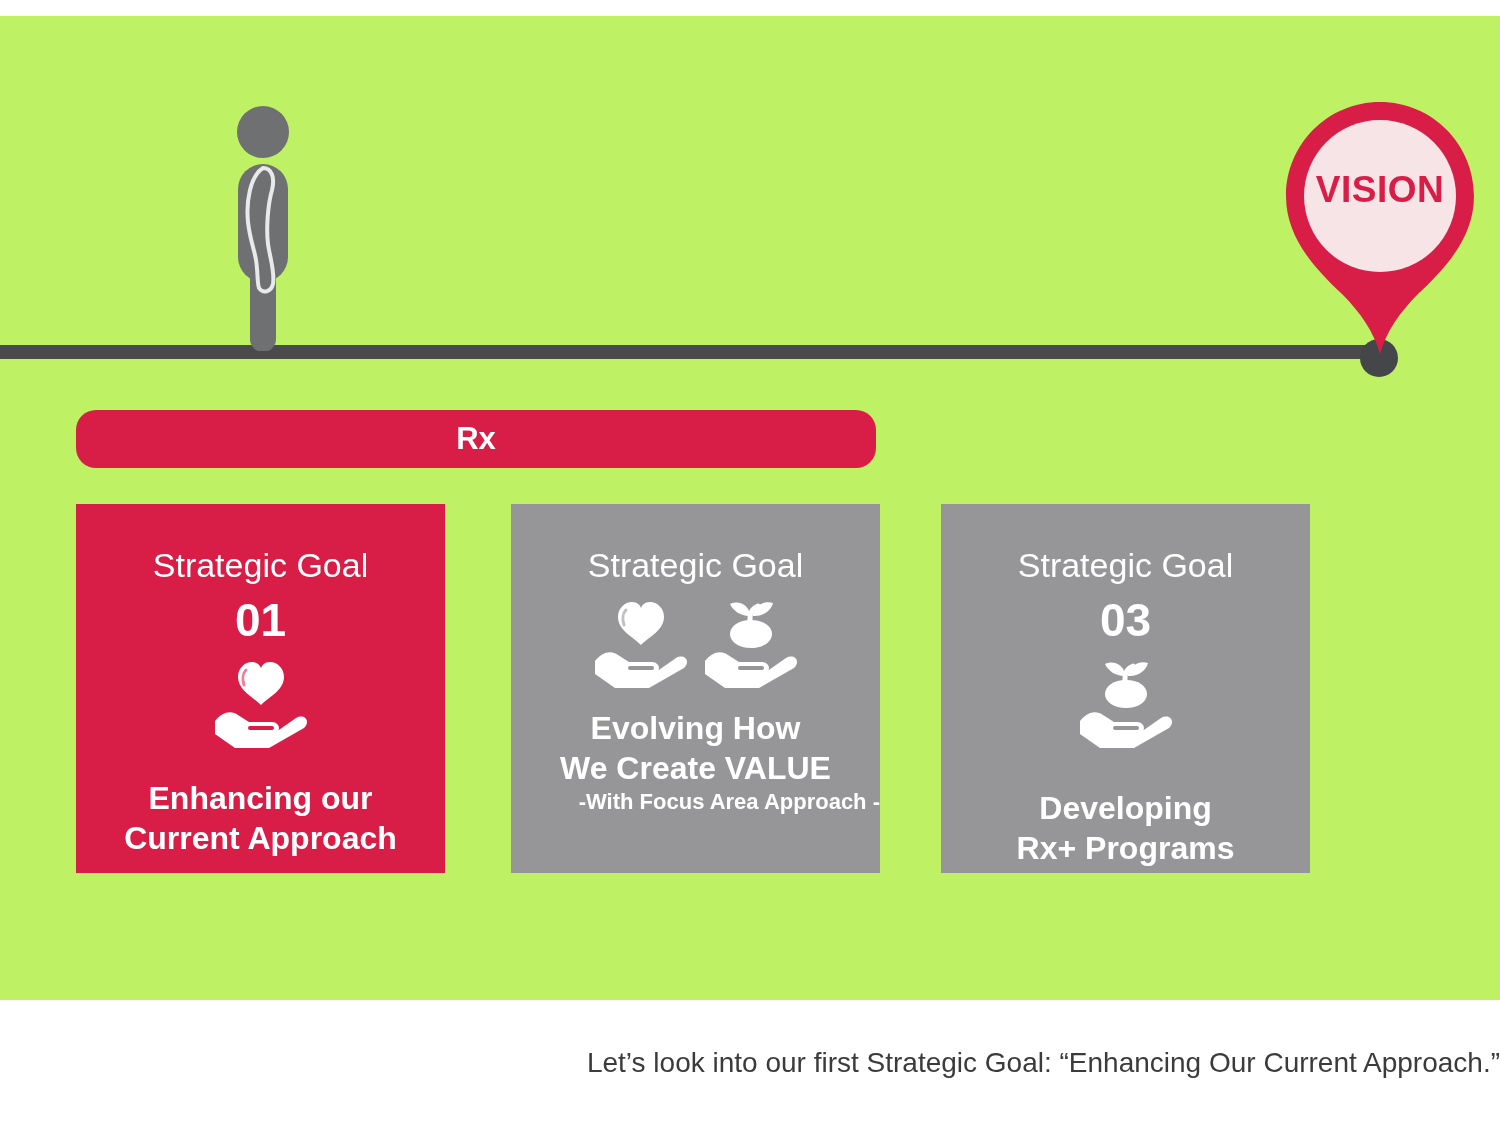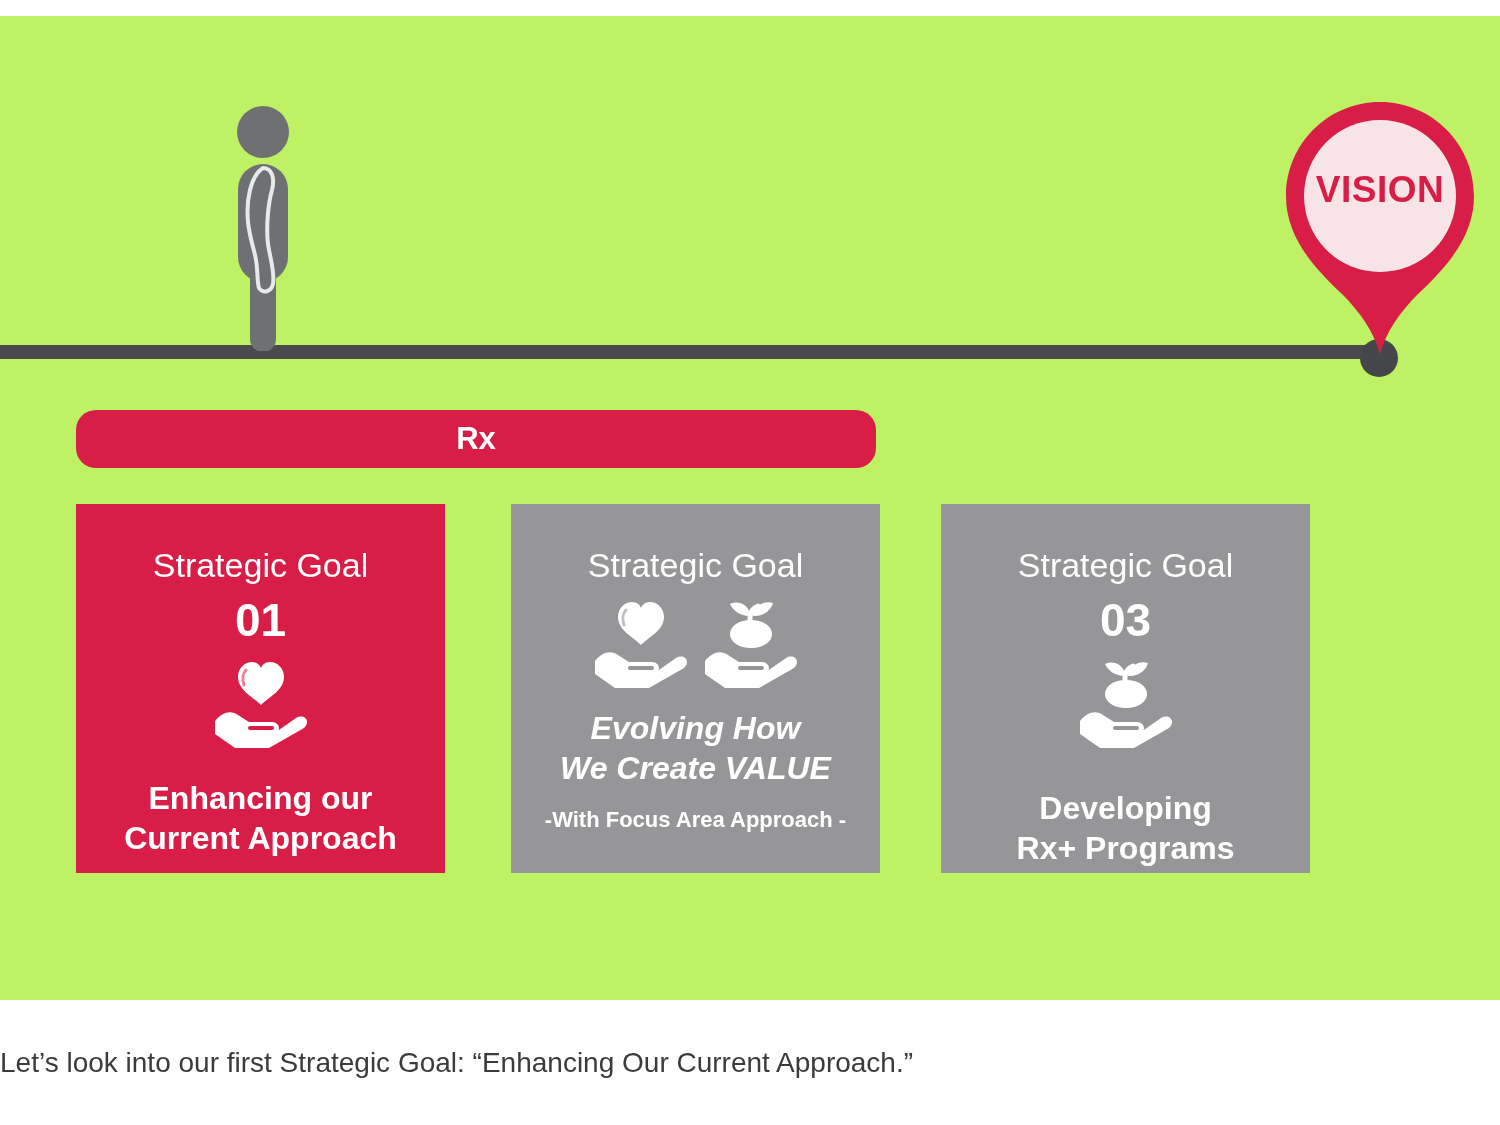--- a/index.html
+++ b/index.html
@@ -132,39 +132,40 @@
     justify-content: center;
     gap: 14px;
   }
   .card-title {
     font-size: 32px;
     font-weight: bold;
     line-height: 40px;
     white-space: pre-line;
   }
   #card-1 .card-title { margin-top: 24px; }
-  #card-2 .card-title { margin-top: 14px; font-style: italic; }
+  #card-2 .card-title { margin-top: 14px; }
   #card-3 .card-title { margin-top: 34px; }
   .card-subtitle {
     font-size: 22px;
     font-weight: bold;
     line-height: 28px;
-    margin-top: 18px;
+    margin-top: 0;
+    text-align: right;
   }
 
   
   #caption {
     position: absolute;
     left: 0;
     top: 1000px;
     width: 1500px;
     height: 125px;
     display: flex;
     align-items: center;
-    justify-content: flex-start;
+    justify-content: flex-end;
     background: #ffffff;
     color: #3b3b3b;
     font-size: 28px;
     font-weight: normal;
   }
 </style>
 </head>
 <body>
 
 <div id="slide">

